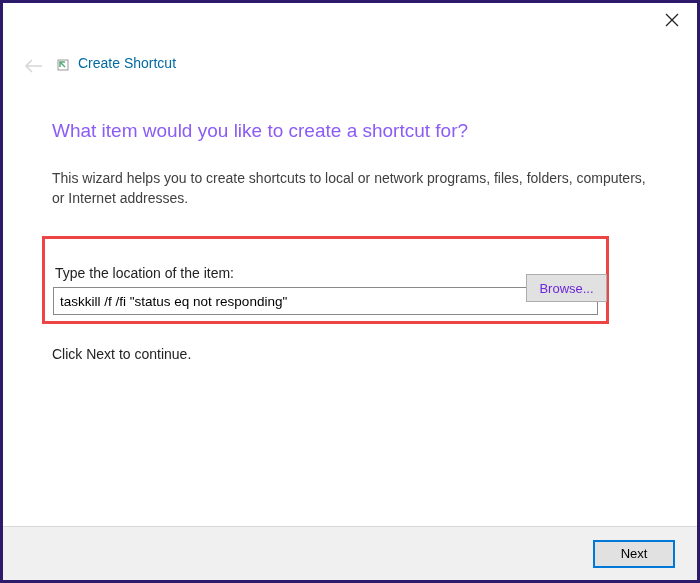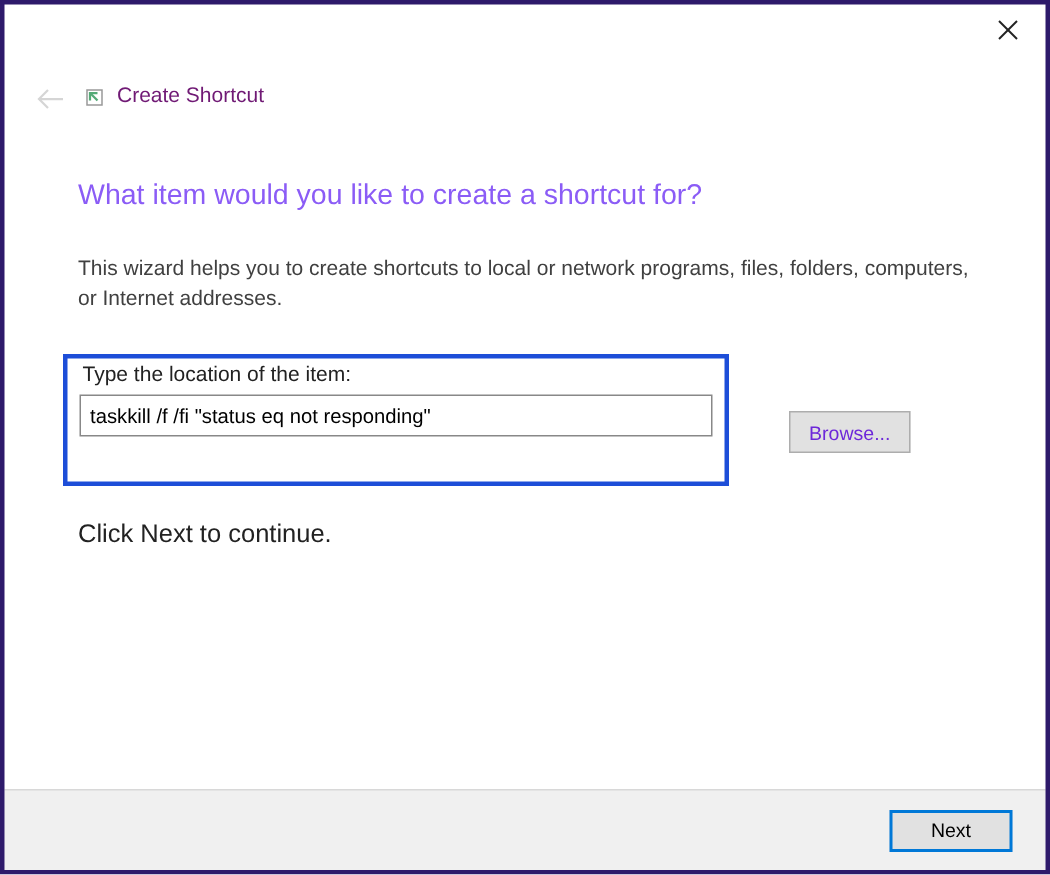--- a/index.html
+++ b/index.html
@@ -44,21 +44,21 @@
       height: 14px;
       display: flex;
       align-items: center;
       justify-content: center;
     }
     .title {
       position: absolute;
       top: 55px;
       left: 78px;
       font-size: 14px;
-      color: #701a75;
+      color: #0369a1;
     }
     .heading {
       position: absolute;
       top: 120px;
       left: 52px;
       font-size: 19px;
       color: #8b5cf6;
       font-weight: 400;
     }
     .description {
@@ -67,24 +67,24 @@
       left: 52px;
       right: 52px;
       font-size: 14px;
       color: #404040;
       line-height: 1.45;
     }
     .highlight-box {
       position: absolute;
       top: 236px;
       left: 42px;
-      width: 444px;
+      width: 567px;
       height: 88px;
-      border: 3px solid #1d4ed8;
-      padding: 2px 8px 0 8px;
+      border: 3px solid #ef4444;
+      padding: 26px 8px 0 8px;
     }
     .location-label {
       font-size: 14px;
       color: #222;
       margin-bottom: 6px;
       padding-left: 2px;
     }
     .location-input {
       width: 100%;
       height: 28px;
@@ -104,21 +104,21 @@
       border: 1px solid #adadad;
       font-size: 13px;
       font-family: "Segoe UI", Tahoma, sans-serif;
       cursor: pointer;
       color: #6d28d9;
     }
     .continue-text {
       position: absolute;
       top: 346px;
       left: 52px;
-      font-size: 17px;
+      font-size: 14px;
       color: #222;
     }
     .footer {
       position: absolute;
       left: 3px;
       right: 3px;
       bottom: 3px;
       height: 54px;
       background: #f0f0f0;
       border-top: 1px solid #d8d8d8;

